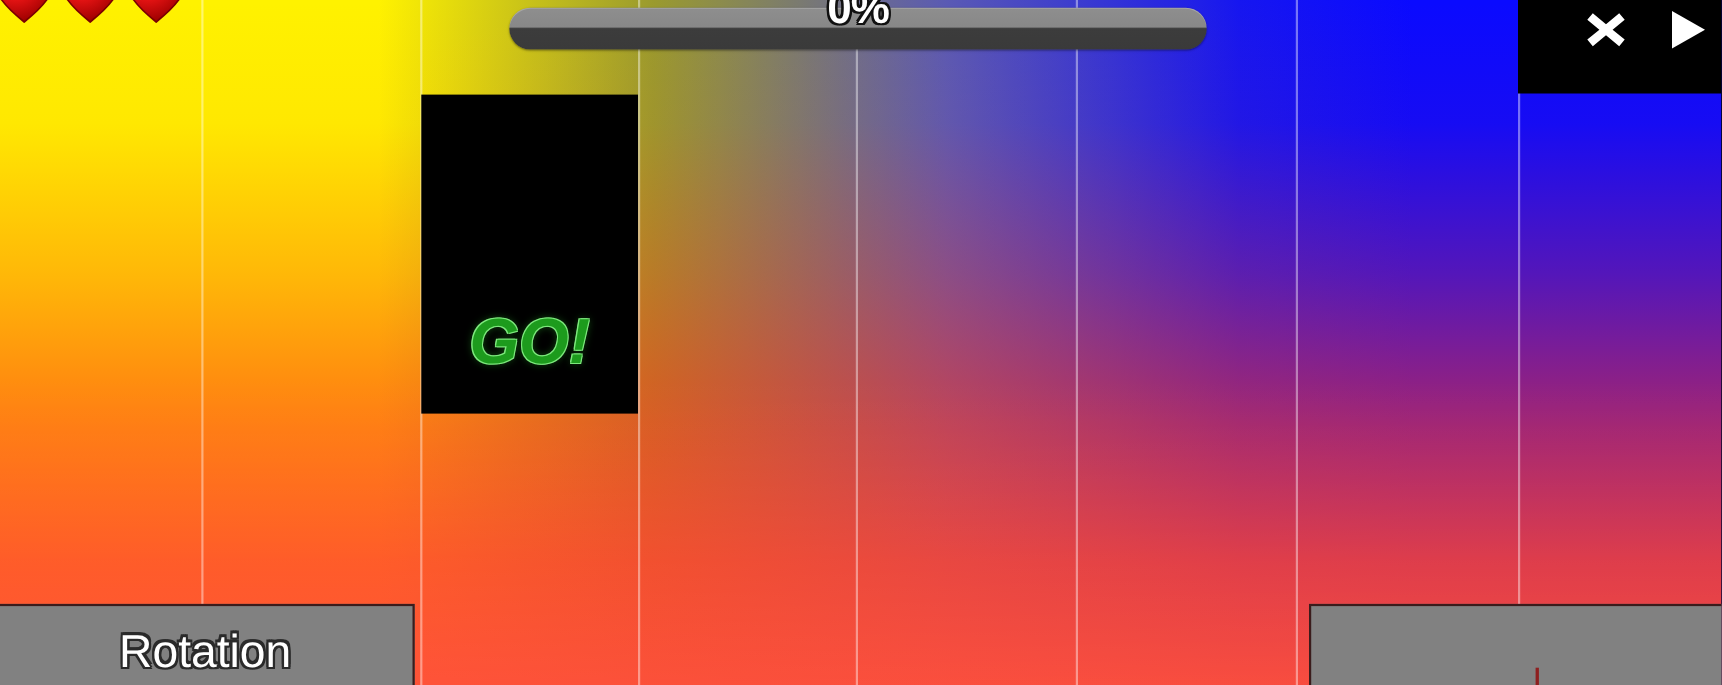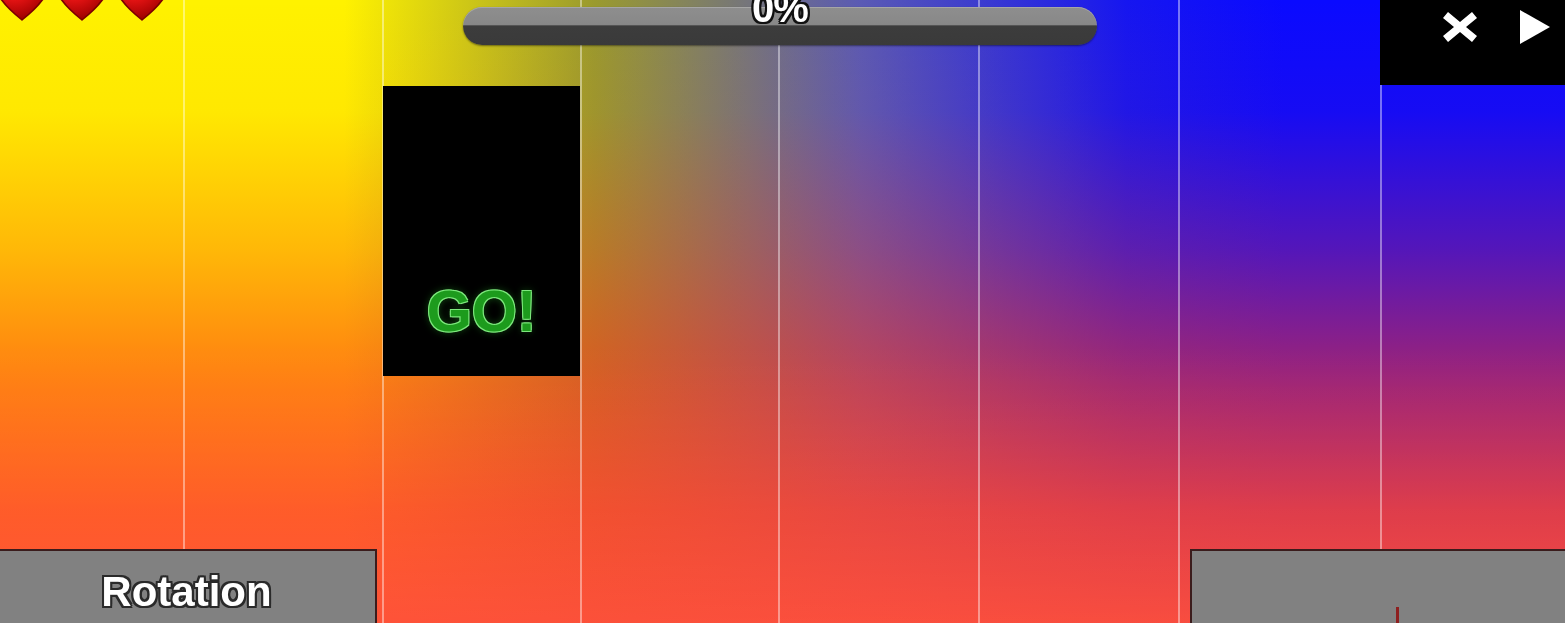--- a/index.html
+++ b/index.html
@@ -105,20 +105,21 @@
   
   .go-card {
     position: absolute;
     left: 383px;
     top: 86px;
     width: 197px;
     height: 290px;
     background: #000000;
     z-index: 4;
     overflow: hidden;
+    font-style: italic;
   }
   .go-text {
     position: absolute;
     left: 0;
     right: 0;
     bottom: 32px;
     text-align: center;
     font-size: 58px;
     font-weight: bold;
     color: #1d9b1d;
@@ -163,21 +164,21 @@
     position: absolute;
     background: #818181;
     border: 2px solid #3b1c1c;
     display: flex;
     align-items: center;
     justify-content: center;
     z-index: 6;
   }
   .btn-label {
     font-size: 42px;
-    font-weight: bold;
+    font-weight: normal;
     color: #ffffff;
     text-shadow:
       -2px -2px 0 #2a2a2a, 2px -2px 0 #2a2a2a,
       -2px 2px 0 #2a2a2a, 2px 2px 0 #2a2a2a,
       0 -2px 0 #2a2a2a, 0 2px 0 #2a2a2a,
       -2px 0 0 #2a2a2a, 2px 0 0 #2a2a2a;
     white-space: nowrap;
   }
   #btn-rotation {
     left: -4px;

